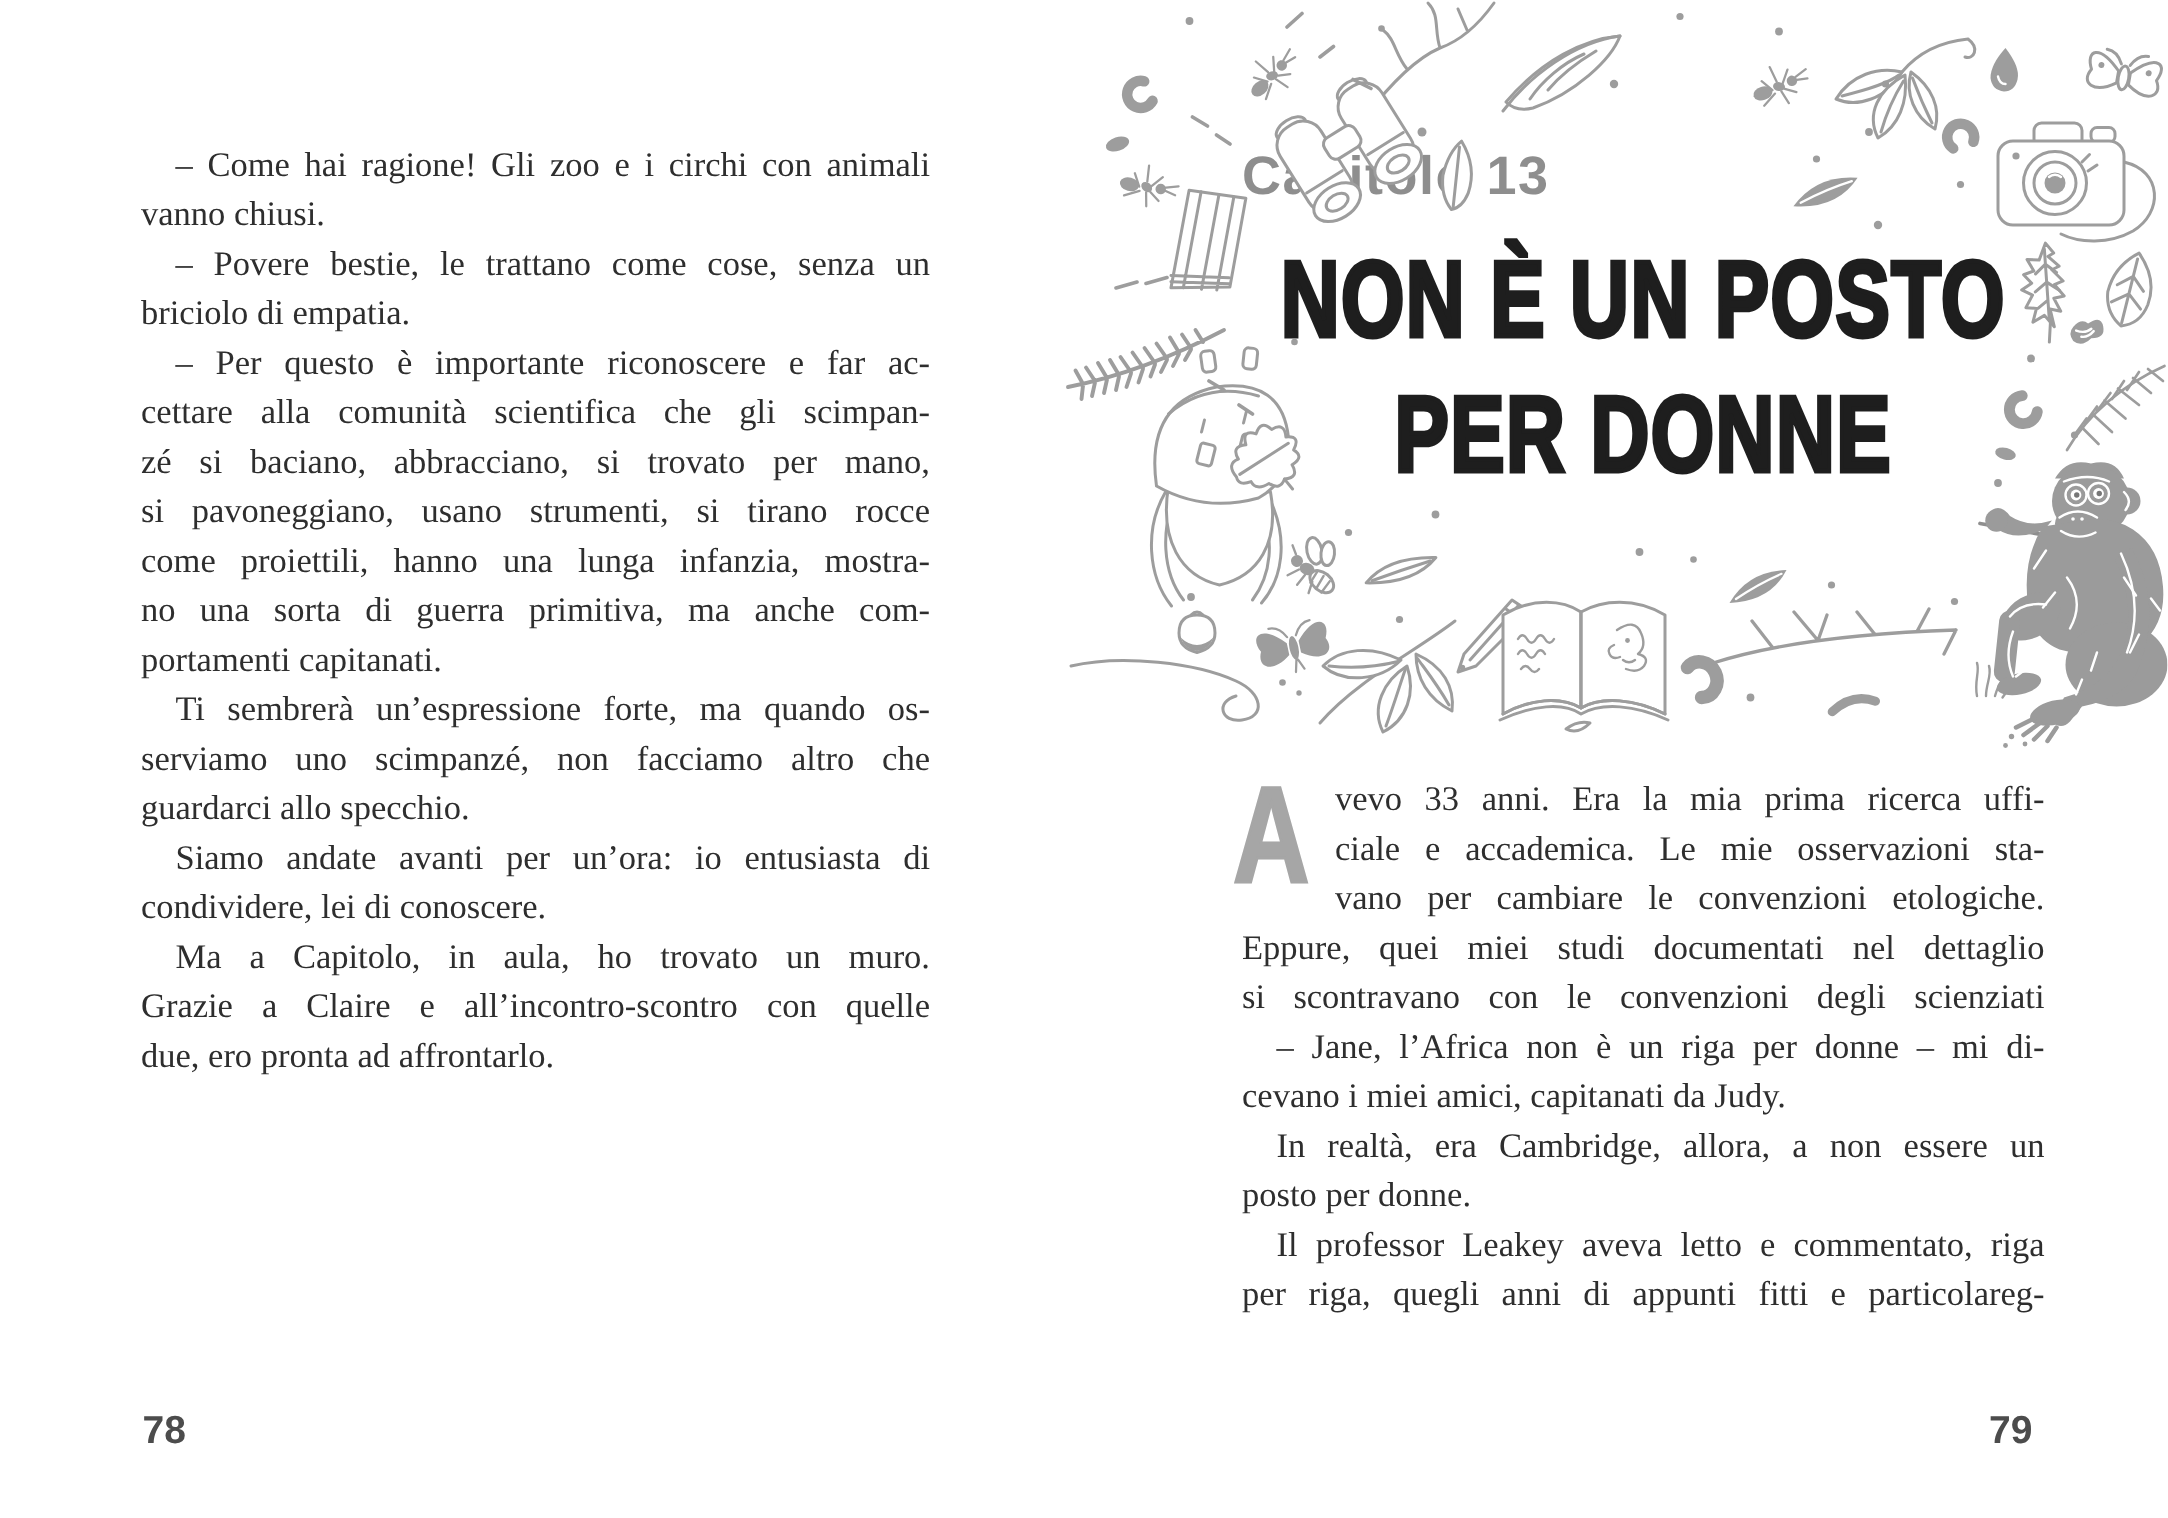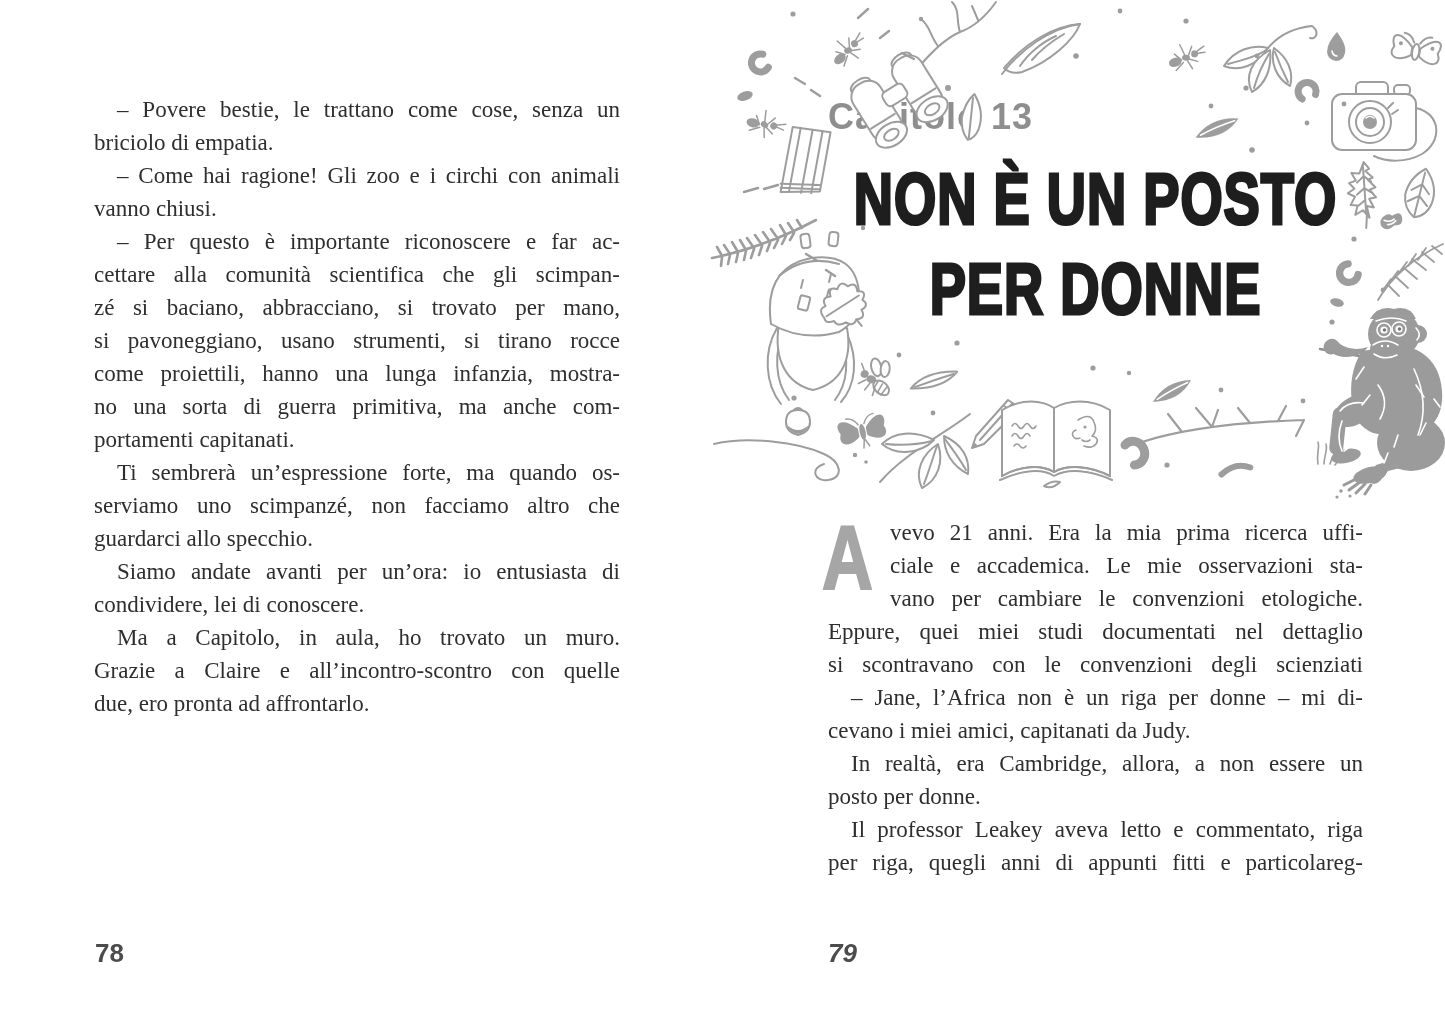--- a/index.html
+++ b/index.html
@@ -22,42 +22,42 @@
        line-height:70px;letter-spacing:1px;-webkit-text-stroke:2.5px #1e1e1e;
        transform:scale(0.97,1.28);transform-origin:50% 0;}
   
   .dropcap{position:absolute;left:822px;top:512px;font-family:"Liberation Sans",sans-serif;
        font-weight:700;font-size:86px;line-height:86px;color:#a6a6a6;
        -webkit-text-stroke:2px #a6a6a6;transform:scale(0.82,1.06);transform-origin:0 0;}
   
   .pagenum{position:absolute;top:938px;font-family:"Liberation Sans",sans-serif;
        font-weight:700;font-size:26px;color:#4c4c4c;text-align:center;}
   #pn-left{left:95px;}
-  #pn-right{left:828px;width:527px;text-align:left;font-style:italic;}
+  #pn-right{left:828px;width:527px;text-align:right;}
   
   svg.deco{position:absolute;overflow:visible;}
   .s{stroke:#9d9d9d;fill:none;stroke-width:2;stroke-linecap:round;stroke-linejoin:round;}
   .sf{stroke:#9d9d9d;fill:#ffffff;stroke-width:2;stroke-linecap:round;stroke-linejoin:round;}
   .f{fill:#9d9d9d;stroke:none;}
   .w{stroke:#ffffff;fill:none;stroke-width:1.6;stroke-linecap:round;stroke-linejoin:round;}
   .mk{fill:#9b9b9b;stroke:none;}
 </style>
 </head>
 <body>
 
 <div class="canvas">
 
   <div class="textcol" id="left-col" style="left:94px;top:93px;width:526px;">
       <div class="para">
+        <div class="line indent">– Come hai ragione! Gli zoo e i circhi con animali</div>
+        <div class="line end">vanno chiusi.</div>
+      </div>
+      <div class="para">
         <div class="line indent">– Povere bestie, le trattano come cose, senza un</div>
         <div class="line end">briciolo di empatia.</div>
-      </div>
-      <div class="para">
-        <div class="line indent">– Come hai ragione! Gli zoo e i circhi con animali</div>
-        <div class="line end">vanno chiusi.</div>
       </div>
       <div class="para">
         <div class="line indent">– Per questo è importante riconoscere e far ac-</div>
         <div class="line">cettare alla comunità scientifica che gli scimpan-</div>
         <div class="line">zé si baciano, abbracciano, si trovato per mano,</div>
         <div class="line">si pavoneggiano, usano strumenti, si tirano rocce</div>
         <div class="line">come proiettili, hanno una lunga infanzia, mostra-</div>
         <div class="line">no una sorta di guerra primitiva, ma anche com-</div>
         <div class="line end">portamenti capitanati.</div>
       </div>
@@ -79,21 +79,21 @@
   <div class="pagenum" id="pn-left">78</div>
 
   <div class="chapter-label">Capitolo 13</div>
   <div class="chapter-title">
     <div>NON È UN POSTO</div>
     <div>PER DONNE</div>
   </div>
   <div class="dropcap">A</div>
   <div class="textcol" id="right-col" style="left:828px;top:516px;width:535px;">
       <div class="para">
-        <div class="line inset">vevo 21 anni. Era la mia prima ricerca uffi-</div>
+        <div class="line inset">vevo 33 anni. Era la mia prima ricerca uffi-</div>
         <div class="line inset">ciale e accademica. Le mie osservazioni sta-</div>
         <div class="line inset">vano per cambiare le convenzioni etologiche.</div>
         <div class="line">Eppure, quei miei studi documentati nel dettaglio</div>
         <div class="line">si scontravano con le convenzioni degli scienziati</div>
       </div>
       <div class="para">
         <div class="line indent">– Jane, l’Africa non è un riga per donne – mi di-</div>
         <div class="line end">cevano i miei amici, capitanati da Judy.</div>
       </div>
       <div class="para">

